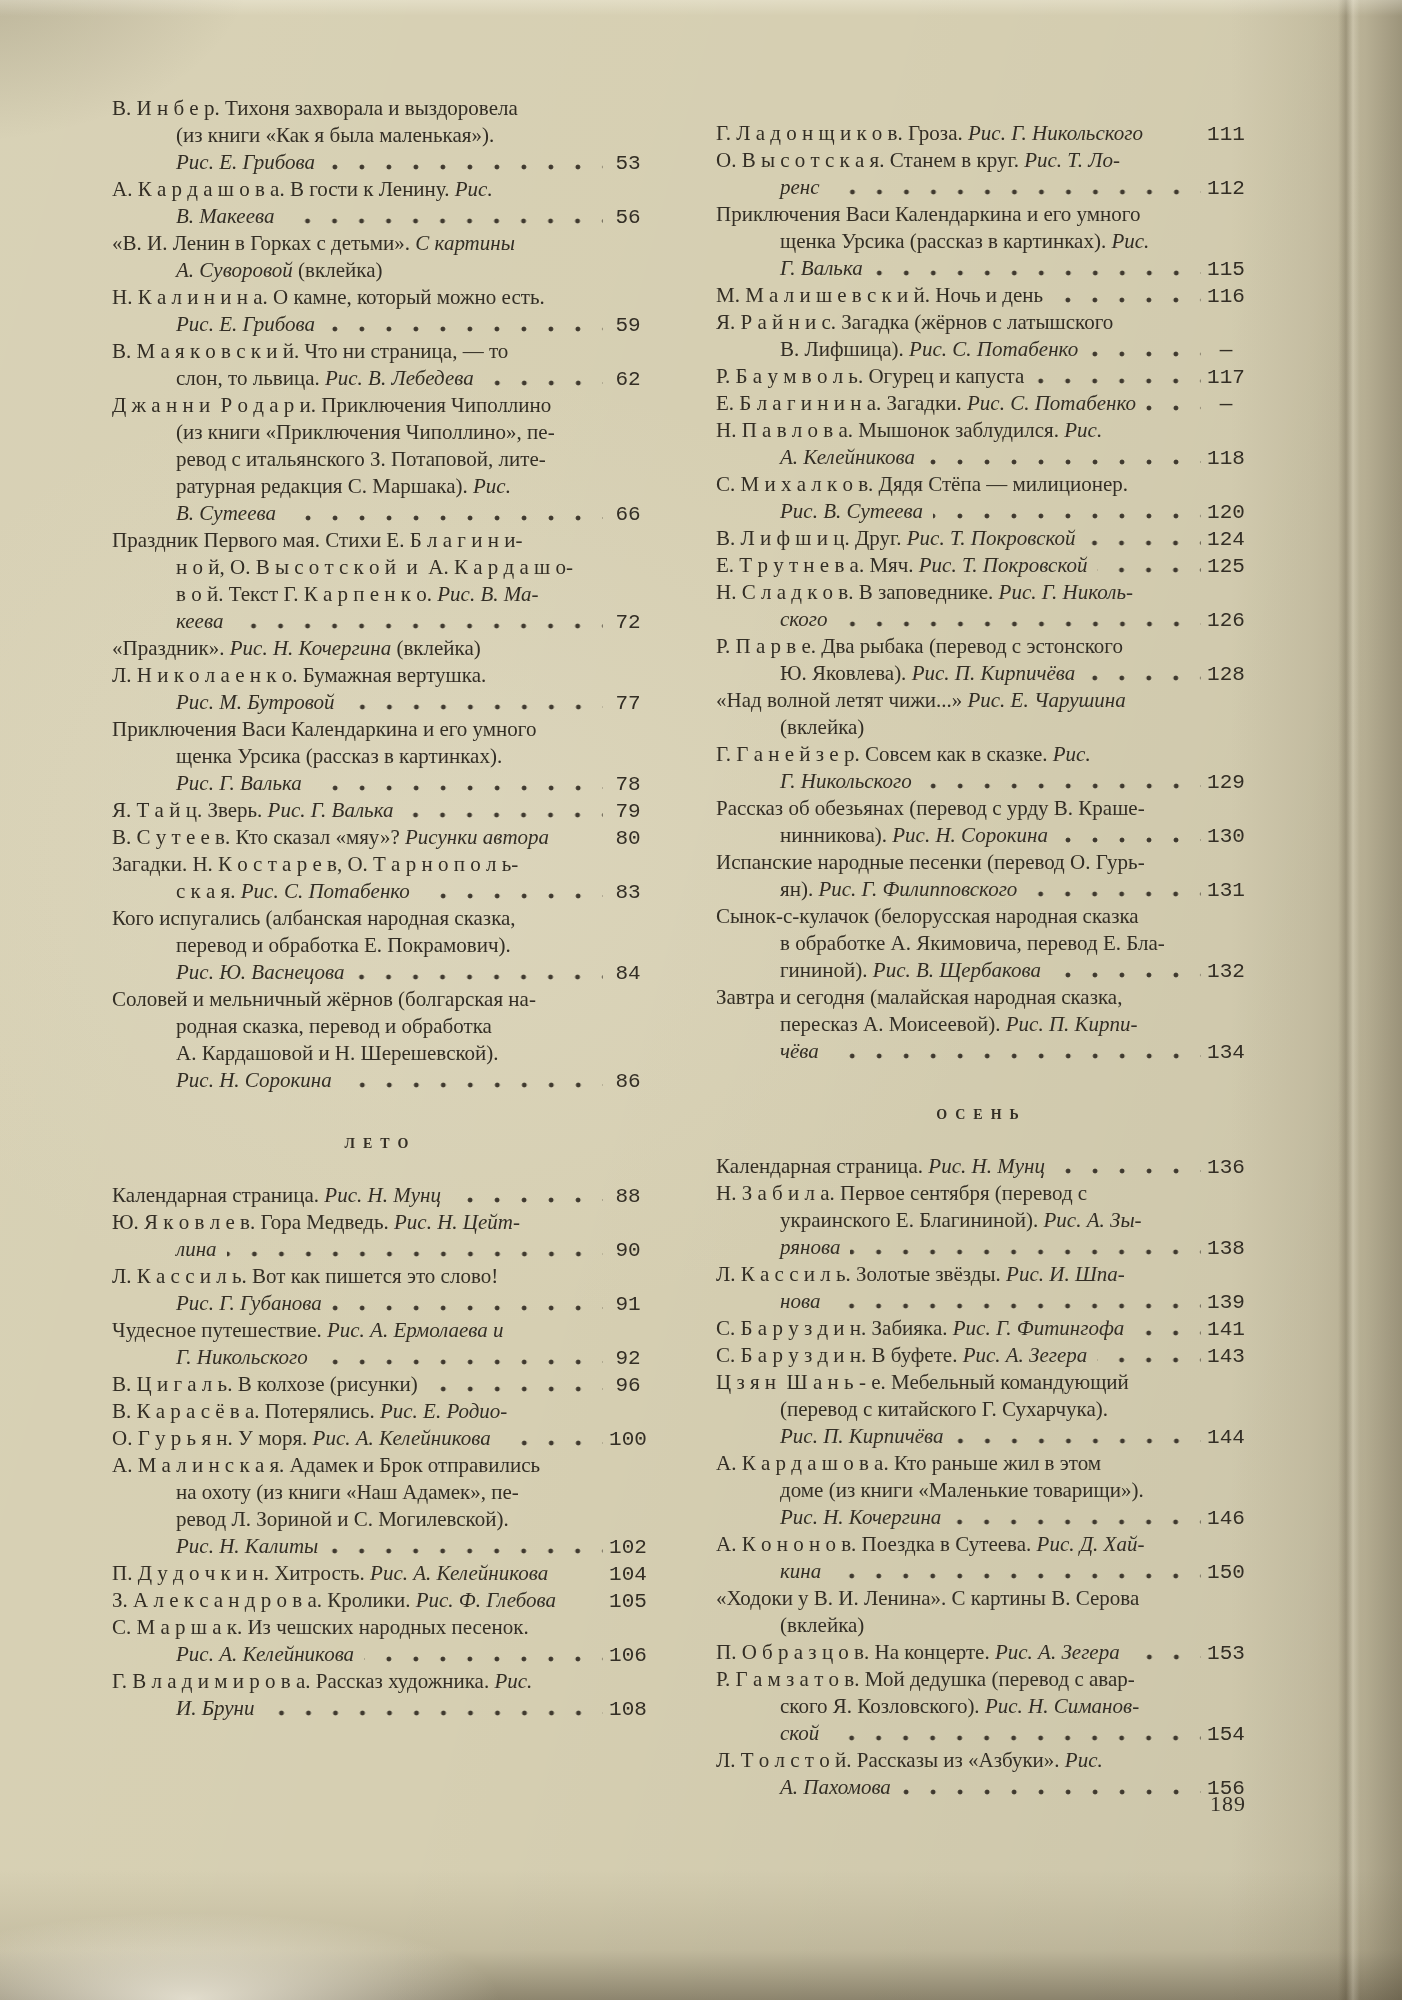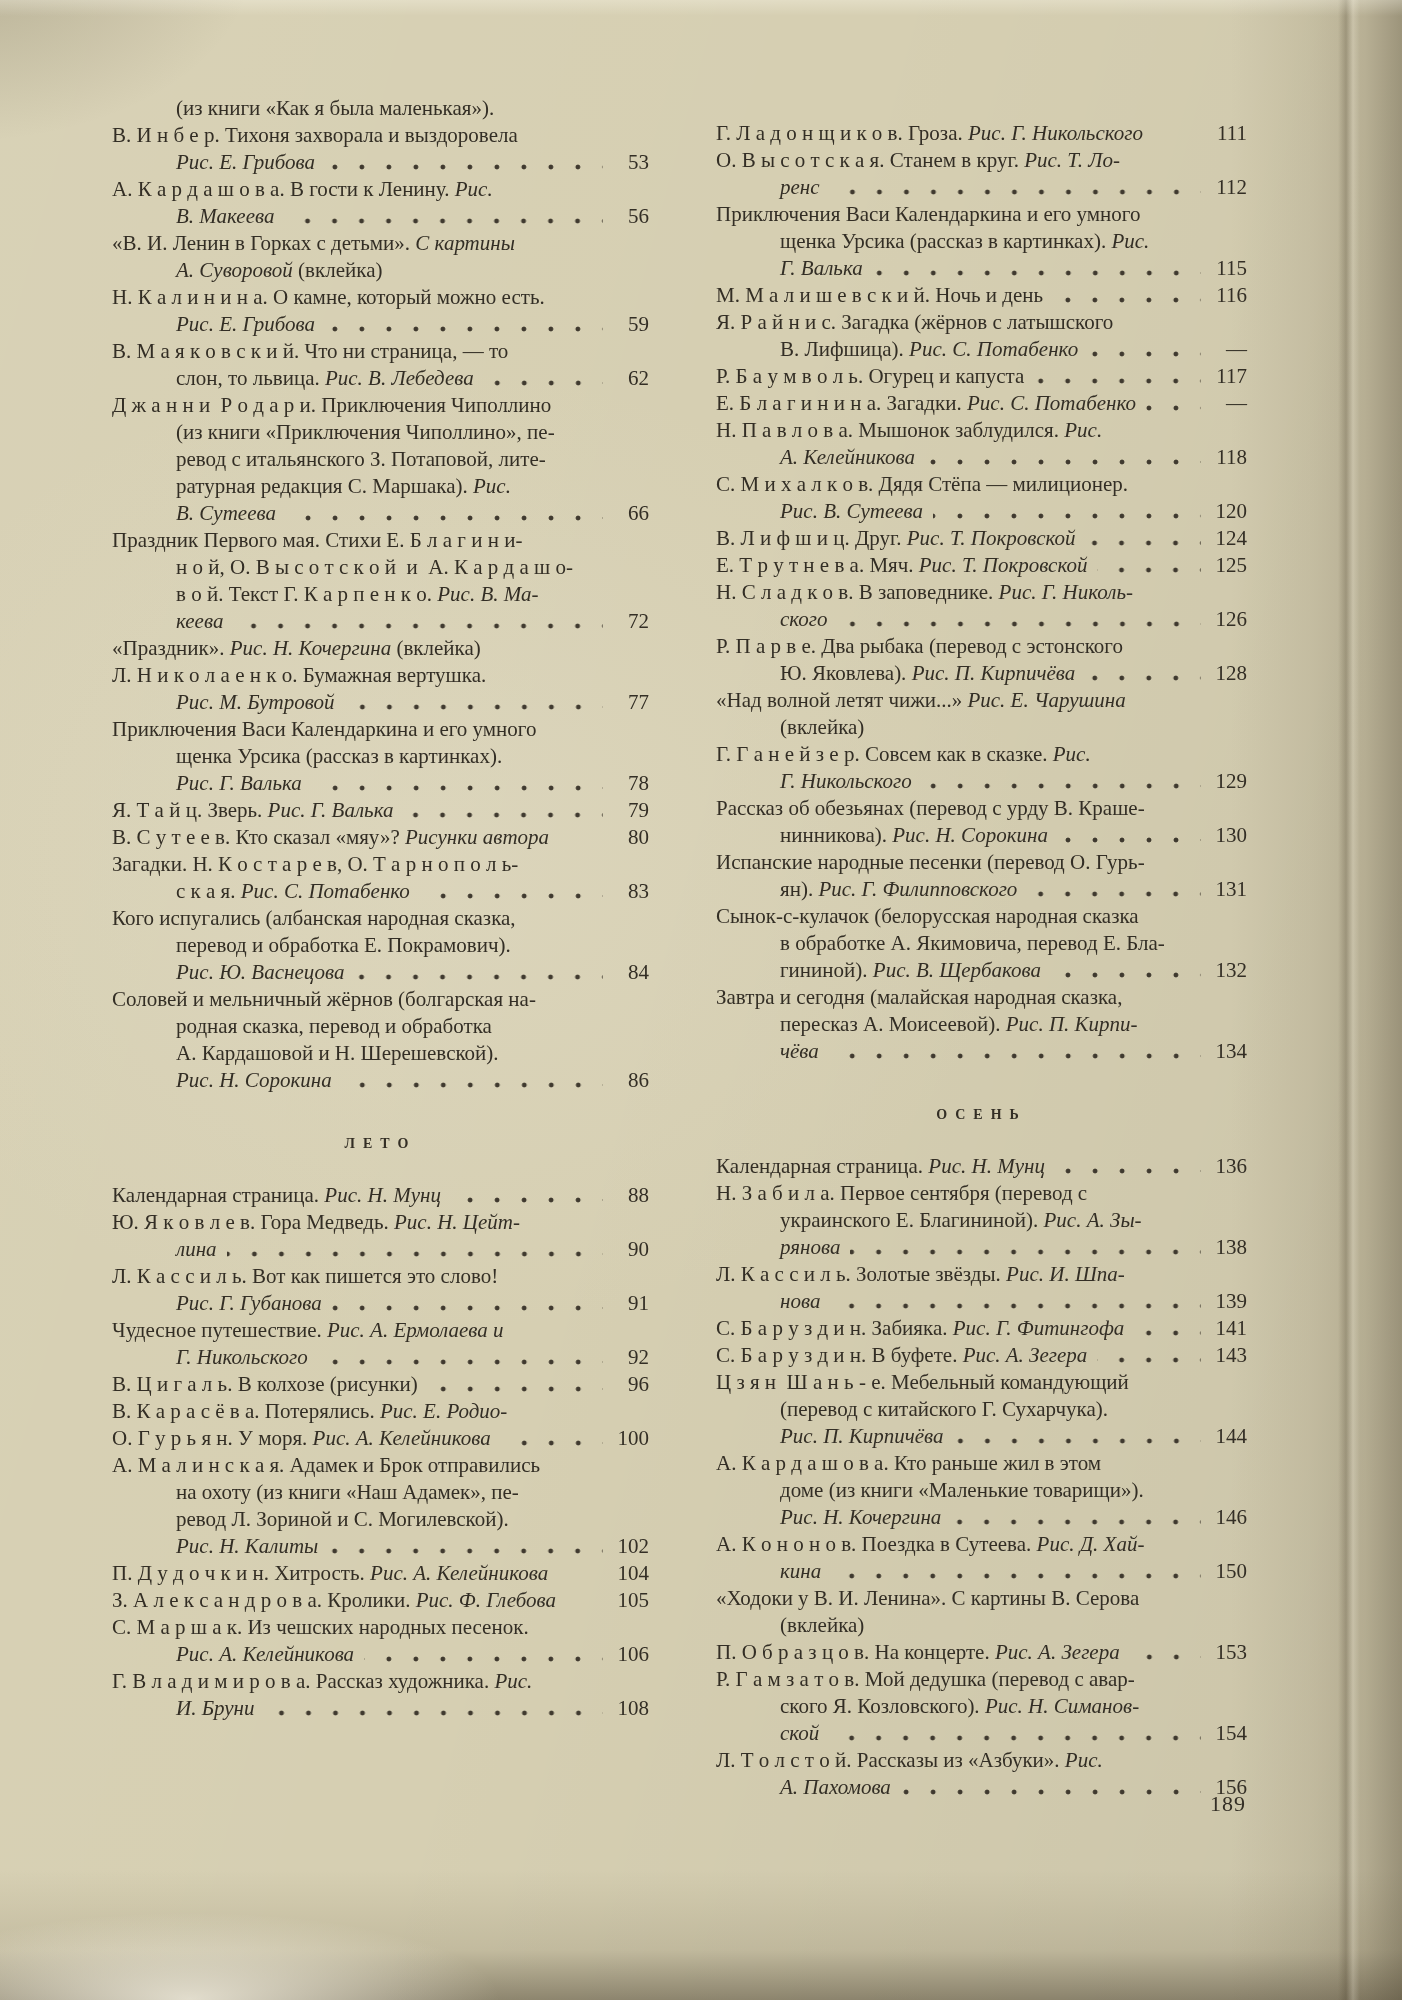--- a/index.html
+++ b/index.html
@@ -32,39 +32,39 @@
   .leader{
     flex:1 1 auto;min-width:8px;align-self:stretch;
     margin:0 4px 0 10px;background:none;
   }
   .leader.dots{
     background-image:radial-gradient(circle at 4px 4px, rgba(51,45,36,.92) 2px, rgba(51,45,36,0) 2.8px);
     background-size:27px 8px;
     background-repeat:repeat-x;
     background-position:right 2px bottom 5px;
   }
-  .pg{flex:0 0 auto;min-width:42px;text-align:right;}
+  .pg{flex:0 0 auto;min-width:42px;text-align:center;font-family:Liberation Mono, monospace;}
   .sec-heading{
     text-align:center;letter-spacing:8px;font-weight:bold;
     font-size:14px;margin:36px 0 25px 0;
   }
   .folio{
     position:absolute;top:1791px;left:112px;width:1134px;
     text-align:right;font-size:22px;letter-spacing:1px;
   }
 </style>
 </head>
 <body>
 
 <div class="paper"></div>
 
 <div id="col-left" class="column">
     <div class="entry">
+      <div class="line"><span class="txt"><span>В. И н б е р. Тихоня захворала и выздоровела</span></span></div>
       <div class="line ind"><span class="txt"><span>(из книги «Как я была маленькая»).</span></span></div>
-      <div class="line"><span class="txt"><span>В. И н б е р. Тихоня захворала и выздоровела</span></span></div>
       <div class="line ind"><span class="txt"><span class="it">Рис. Е. Грибова</span></span><span class="leader dots"></span><span class="pg">53</span></div>
     </div>
     <div class="entry">
       <div class="line"><span class="txt"><span>А. К а р д а ш о в а. В гости к Ленину. </span><span class="it">Рис.</span></span></div>
       <div class="line ind"><span class="txt"><span class="it">В. Макеева</span></span><span class="leader dots"></span><span class="pg">56</span></div>
     </div>
     <div class="entry">
       <div class="line"><span class="txt"><span>«В. И. Ленин в Горках с детьми». </span><span class="it">С картины</span></span></div>
       <div class="line ind"><span class="txt"><span class="it">А. Суворовой </span><span>(вклейка)</span></span></div>
     </div>

